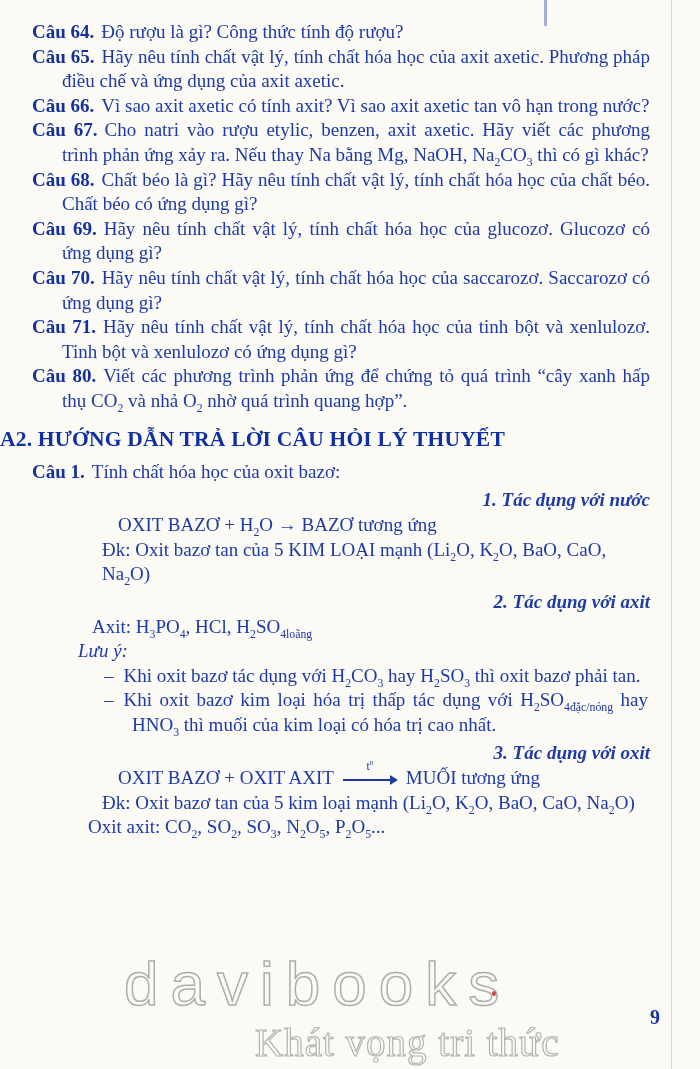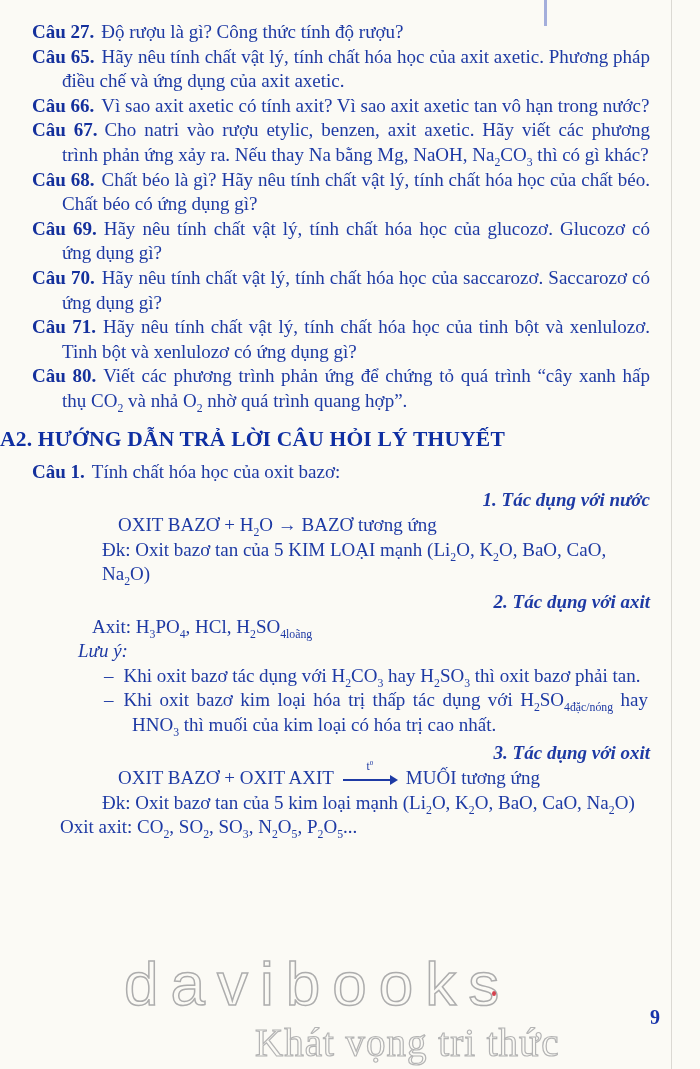--- a/index.html
+++ b/index.html
@@ -27,21 +27,21 @@
   }
   
   .ans-intro{padding-left:32px;}
   .subhead{padding-left:52px;font-weight:bold;font-style:italic;margin-top:3px;text-align:right;}
   .formula{padding-left:118px;margin-top:1px;}
   .note-dk{padding-left:102px;}
   .note-axit{padding-left:92px;}
   .note-luuy{padding-left:78px;font-style:italic;}
   .bullet{padding-left:132px;text-indent:-28px;text-align:justify;width:516px;}
   .bullet .dash{margin-right:10px;}
-  .note-oxit{padding-left:60px;}
+  .note-oxit{padding-left:88px;}
   
   .rxn-arrow{display:inline-block;position:relative;width:54px;height:14px;margin:0 9px;vertical-align:baseline;}
   .rxn-line{position:absolute;left:0;right:4px;top:9px;height:1.6px;background:currentColor;}
   .rxn-head{position:absolute;right:-1px;top:4.5px;width:0;height:0;
     border-left:8px solid currentColor;border-top:5px solid transparent;border-bottom:5px solid transparent;}
   .rxn-label{position:absolute;top:-9px;left:50%;transform:translateX(-50%);font-size:11.5px;line-height:11px;}
   
   .wm-brand{
     position:absolute;left:124px;top:948px;
     font-family:"Liberation Sans", sans-serif;
@@ -65,21 +65,21 @@
   .edge-line{position:absolute;top:0;bottom:0;left:671px;width:1px;background:#dbd9d3;}
   .top-dash{position:absolute;left:544px;top:0;width:3px;height:26px;background:#5d6fc4;opacity:.55;}
   .red-speck{position:absolute;left:492px;top:991px;width:4px;height:5px;background:#cc2030;border-radius:50%;opacity:.85;}
 </style>
 </head>
 <body>
 
 <div class="content">
 
   <div>
-    <div class="q"><span class="qlabel">Câu 27.</span><span>Độ rượu là gì? Công thức tính độ rượu?</span></div>
+    <div class="q"><span class="qlabel">Câu 64.</span><span>Độ rượu là gì? Công thức tính độ rượu?</span></div>
     <div class="q"><span class="qlabel">Câu 65.</span><span>Hãy nêu tính chất vật lý, tính chất hóa học của axit axetic. Phương pháp điều chế và ứng dụng của axit axetic.</span></div>
     <div class="q"><span class="qlabel">Câu 66.</span><span>Vì sao axit axetic có tính axit? Vì sao axit axetic tan vô hạn trong nước?</span></div>
     <div class="q"><span class="qlabel">Câu 67.</span><span>Cho natri vào rượu etylic, benzen, axit axetic. Hãy viết các phương trình phản ứng xảy ra. Nếu thay Na bằng Mg, NaOH, Na<sub>2</sub>CO<sub>3</sub> thì có gì khác?</span></div>
     <div class="q"><span class="qlabel">Câu 68.</span><span>Chất béo là gì? Hãy nêu tính chất vật lý, tính chất hóa học của chất béo. Chất béo có ứng dụng gì?</span></div>
     <div class="q"><span class="qlabel">Câu 69.</span><span>Hãy nêu tính chất vật lý, tính chất hóa học của glucozơ. Glucozơ có ứng dụng gì?</span></div>
     <div class="q"><span class="qlabel">Câu 70.</span><span>Hãy nêu tính chất vật lý, tính chất hóa học của saccarozơ. Saccarozơ có ứng dụng gì?</span></div>
     <div class="q"><span class="qlabel">Câu 71.</span><span>Hãy nêu tính chất vật lý, tính chất hóa học của tinh bột và xenlulozơ. Tinh bột và xenlulozơ có ứng dụng gì?</span></div>
     <div class="q"><span class="qlabel">Câu 80.</span><span>Viết các phương trình phản ứng để chứng tỏ quá trình “cây xanh hấp thụ CO<sub>2</sub> và nhả O<sub>2</sub> nhờ quá trình quang hợp”.</span></div>
   </div>
 

